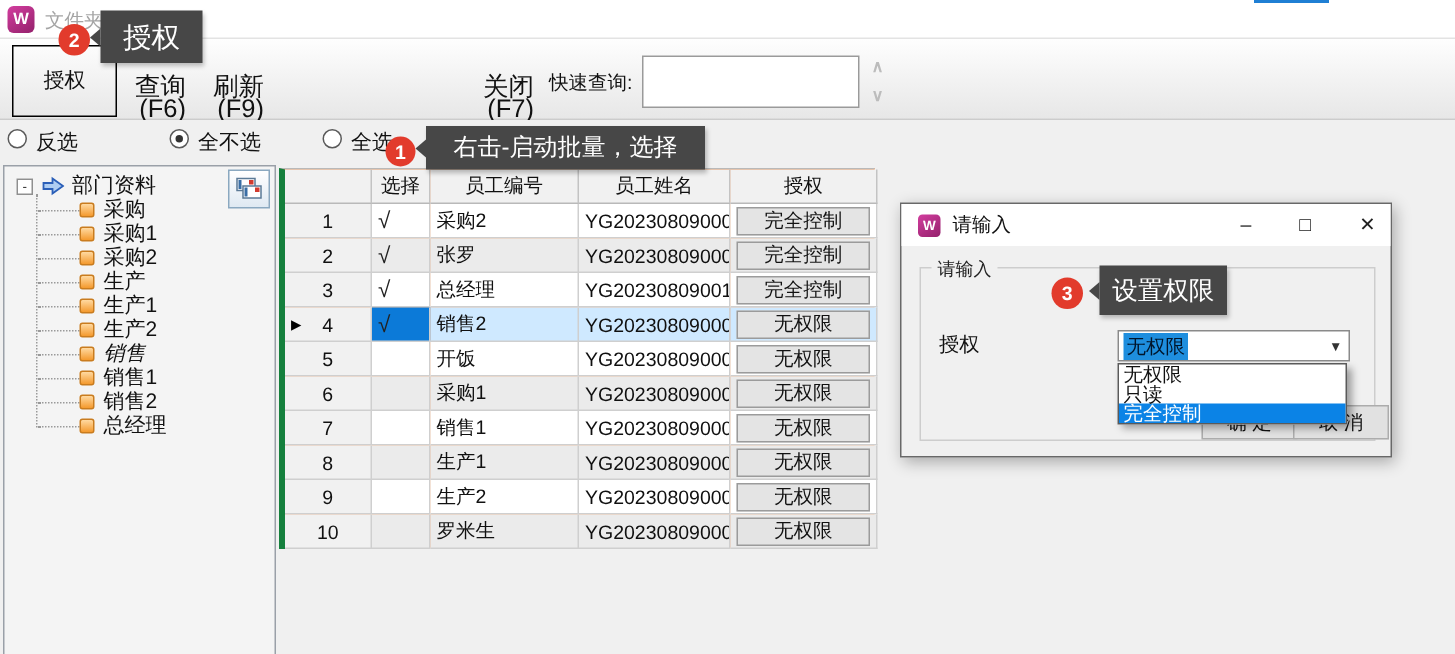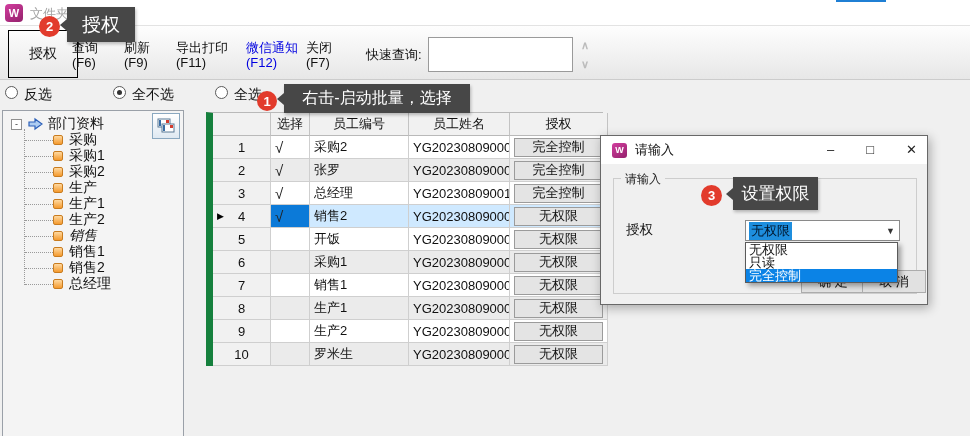--- a/index.html
+++ b/index.html
@@ -12,21 +12,21 @@
              background:linear-gradient(145deg,#d23d9e,#94216c); color:#fff; font-weight:bold; font-size:11px;
              display:flex; align-items:center; justify-content:center; }
   .titletext { position:absolute; left:30px; top:5px; font-size:13px; color:#a5a5a5; }
   .topline { position:absolute; left:836px; top:0; width:50px; height:2px; background:#1f7fd4; }
 
   
   .toolbar { position:absolute; left:0; top:26px; width:970px; height:54px;
              background:linear-gradient(#fefefe,#e7e7e7); border-bottom:1px solid #cccccc; }
   .btn-auth { position:absolute; left:8px; top:4px; width:70px; height:48px; border:1.5px solid #000;
               display:flex; align-items:center; justify-content:center; font-size:14px; background:transparent; cursor:pointer; }
-  .tb-item { position:absolute; top:14px; text-align:left; font-size:13px; line-height:15px; cursor:pointer; color:#111; }
+  .tb-item { position:absolute; top:24px; text-align:right; font-size:17px; line-height:15px; cursor:pointer; color:#111; }
   .tb-item.blue { color:#0000e0; }
   .qs-label { position:absolute; left:366px; top:20px; font-size:13px; }
   .qs-input { position:absolute; left:428px; top:11px; width:145px; height:35px; background:#fff;
               border:1px solid #9a9a9a; font-size:13px; padding:2px 4px; }
   .qs-spin { position:absolute; left:576px; top:12px; width:18px; height:33px; display:flex; flex-direction:column;
              align-items:center; justify-content:space-between; color:#bcbcbc; font-size:11px; font-weight:bold; }
   .qs-spin span { cursor:pointer; line-height:14px; }
 
   
   .radiorow { position:absolute; left:0; top:80px; width:970px; height:30px; background:#f0f0f0; }
@@ -50,21 +50,21 @@
               text-align:center; color:#333; cursor:pointer; }
   .vline { position:absolute; left:21px; top:18px; height:156px; border-left:1px dotted #9a9a9a; }
   .tree-item { position:absolute; left:0; height:16px; display:flex; align-items:center; font-size:14px; cursor:pointer; }
   .hstub { display:inline-block; width:28px; margin-left:22px; border-top:1px dotted #9a9a9a; }
   .bullet { width:10px; height:10px; margin-right:6px; border:1px solid #c97c1f; border-radius:2px;
             background:linear-gradient(#ffd9a0,#f49a2e); }
   .treebtn { position:absolute; right:3px; top:2px; width:28px; height:26px; background:linear-gradient(#fff,#dfe9f2);
              border:1px solid #8aa8c0; display:flex; align-items:center; justify-content:center; cursor:pointer; }
 
   
-  .grid { position:absolute; left:186px; top:112px; width:397px; background:#f97316; border-top:1px solid #b9b9b9; border-left:7px solid #15803d;margin-left:20px; }
+  .grid { position:absolute; left:186px; top:112px; width:397px; background:#f97316; border-top:1px solid #b9b9b9; border-left:4px solid #15803d; }
   .tr { display:grid; grid-template-columns:58px 39px 99px 101px 98px; height:23px; }
   .td { border-right:1px solid #cfcfcf; border-bottom:1px solid #cfcfcf; display:flex; align-items:center;
         padding:0 4px; font-size:13px; overflow:hidden; white-space:nowrap; }
   .hdr .td { background:#f1f1f1; justify-content:center; border-right:1px solid #c3c3c3; border-bottom:1px solid #b9b9b9; }
   .rowhdr { background:#f1f1f1; justify-content:center; position:relative; }
   .tr.even .td:not(.rowhdr) { background:#ebebeb; }
   .tr.odd  .td:not(.rowhdr) { background:#ffffff; }
   .tr.selrow .td:not(.rowhdr) { background:#cfe9ff; }
   .tr.selrow .td.checkcell { background:#0c7ad8; }
   .ptr { position:absolute; left:4px; font-size:9px; color:#000; }
@@ -109,28 +109,20 @@
 <div class="toolbar">
   <div class="btn-auth">授权</div>
   <div class="tb-item" style="left:72px; width:52px;">
     <div>查询</div>
     <div>(F6)</div>
   </div>
   <div class="tb-item" style="left:124px; width:52px;">
     <div>刷新</div>
     <div>(F9)</div>
   </div>
-  <div class="tb-item" style="left:176px; width:68px;">
-    <div>导出打印</div>
-    <div>(F11)</div>
-  </div>
-  <div class="tb-item blue" style="left:246px; width:62px;">
-    <div>微信通知</div>
-    <div>(F12)</div>
-  </div>
   <div class="tb-item" style="left:306px; width:50px;">
     <div>关闭</div>
     <div>(F7)</div>
   </div>
   <div class="qs-label">快速查询:</div>
   <input class="qs-input" value="" style="">
   <div class="qs-spin">
     <span>∧</span>
     <span>∨</span>
   </div>

